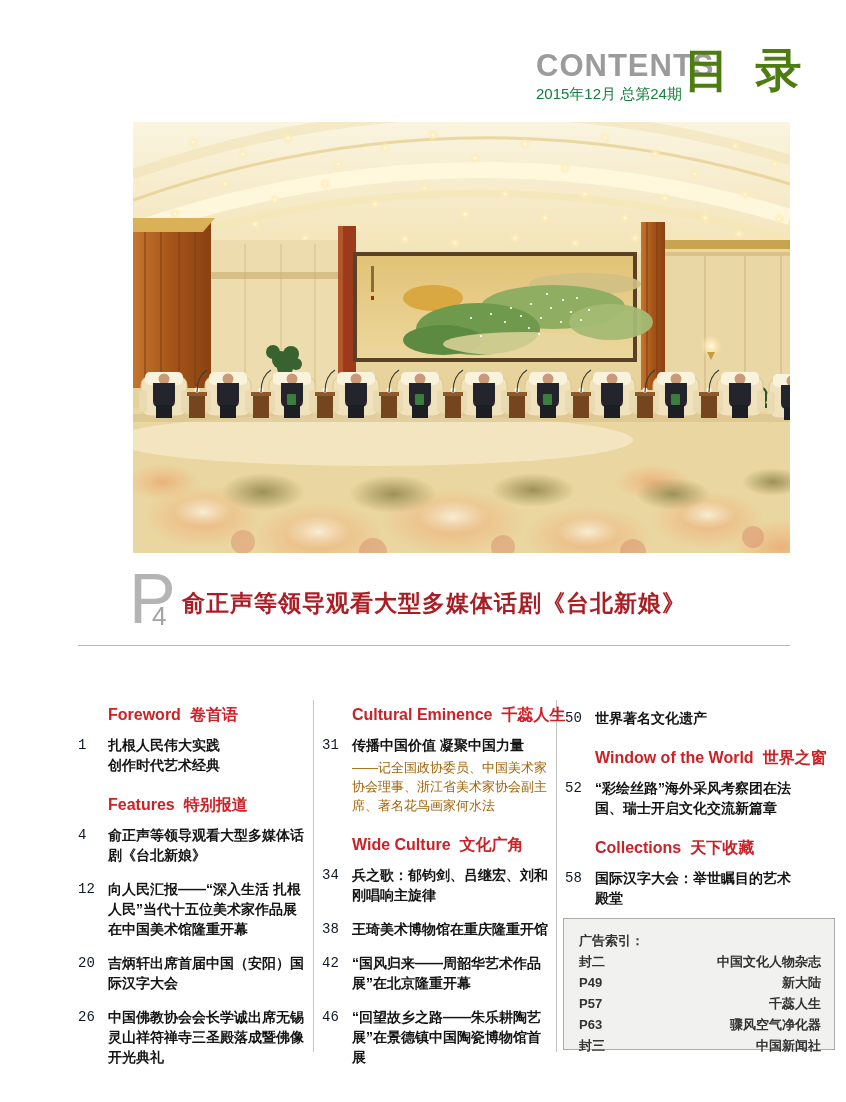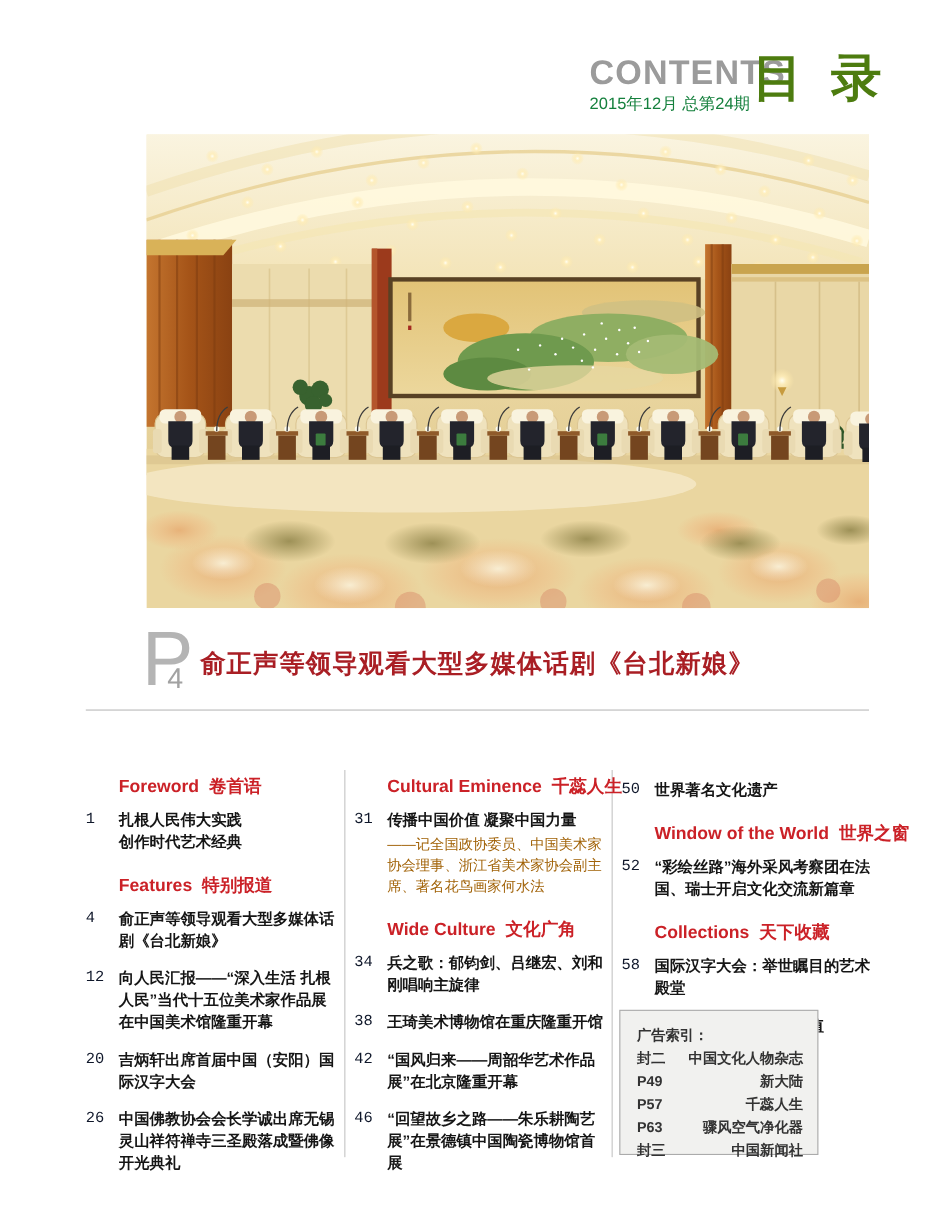--- a/index.html
+++ b/index.html
@@ -34,21 +34,21 @@
   .sec-header { font-size:16px; font-weight:bold; color:#cb2127; margin:20px 0 9px 30px; white-space:nowrap; }
   .sec-header:first-child { margin-top:5px; }
   .sec-header .cn { margin-left:9px; }
   .entry { display:flex; margin-bottom:14px; }
   .entry .num { flex:none; width:30px; font-size:14px; color:#0f172a; line-height:20px;font-family:Liberation Mono, monospace; }
   .entry .txt { flex:1; font-size:14px; font-weight:bold; color:#151515; line-height:20px; white-space:pre-line; }
   .entry .sub { font-size:13px; font-weight:normal; color:#a16207; line-height:19px; margin-top:3px; }
 
   
   .ad-box {
-    position:absolute; left:563px; top:918px; width:181px; height:132px;
+    position:absolute; left:563px; top:918px; width:272px; height:132px;
     background:#f1f1ef; border:1px solid #ababab; box-sizing:border-box;
     padding:11px 13px 0 15px; font-size:13px; font-weight:bold; color:#333;
   }
   .ad-title { line-height:21px; }
   .ad-row { display:flex; justify-content:space-between; line-height:21px;text-align:right; }
 </style>
 </head>
 <body>
 
 <div class="hdr-en">

